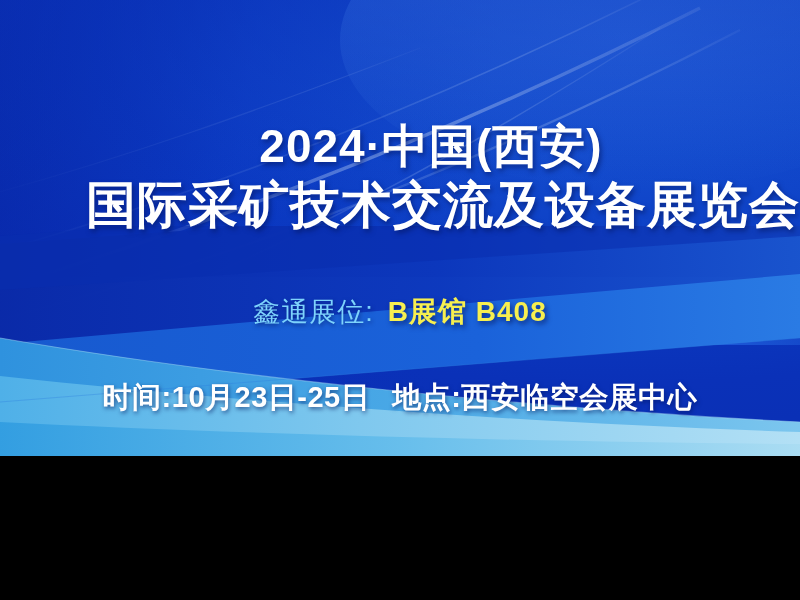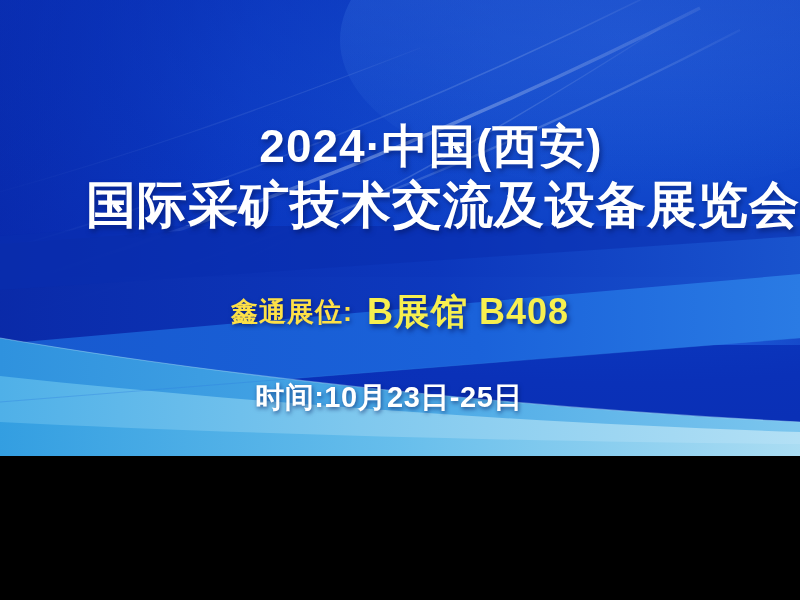--- a/index.html
+++ b/index.html
@@ -97,30 +97,30 @@
     left: 0;
     right: 0;
     top: 283px;
     height: 58px;
     display: flex;
     align-items: center;
     justify-content: center;
     white-space: nowrap;
   }
   .booth-label {
-    color: #fde047;
+    color: #7dd3fc;
     font-size: 27px;
-    font-weight: bold;
+    font-weight: normal;
     letter-spacing: 1px;
     text-shadow: 1px 2px 4px rgba(4,20,90,0.6);
     margin-right: 14px;
   }
   .booth-value {
     color: #F7EF4F;
-    font-size: 36px;
+    font-size: 28px;
     font-weight: bold;
     letter-spacing: 1px;
     text-shadow: 2px 3px 5px rgba(4,20,90,0.65);
   }
 
   .meta-row {
     position: absolute;
     left: 0;
     right: 0;
     top: 378px;
@@ -227,15 +227,16 @@
   </div>
 
   <div class="booth-row">
     <span class="booth-label">鑫通展位:</span>
     <span class="booth-value">B展馆 B408</span>
   </div>
 
   <div class="meta-row">
     <span>时间:10月23日-25日</span>
     <span class="meta-gap"></span>
+    <span>地点:西安临空会展中心</span>
   </div>
 
 </div>
 
 </body></html>

